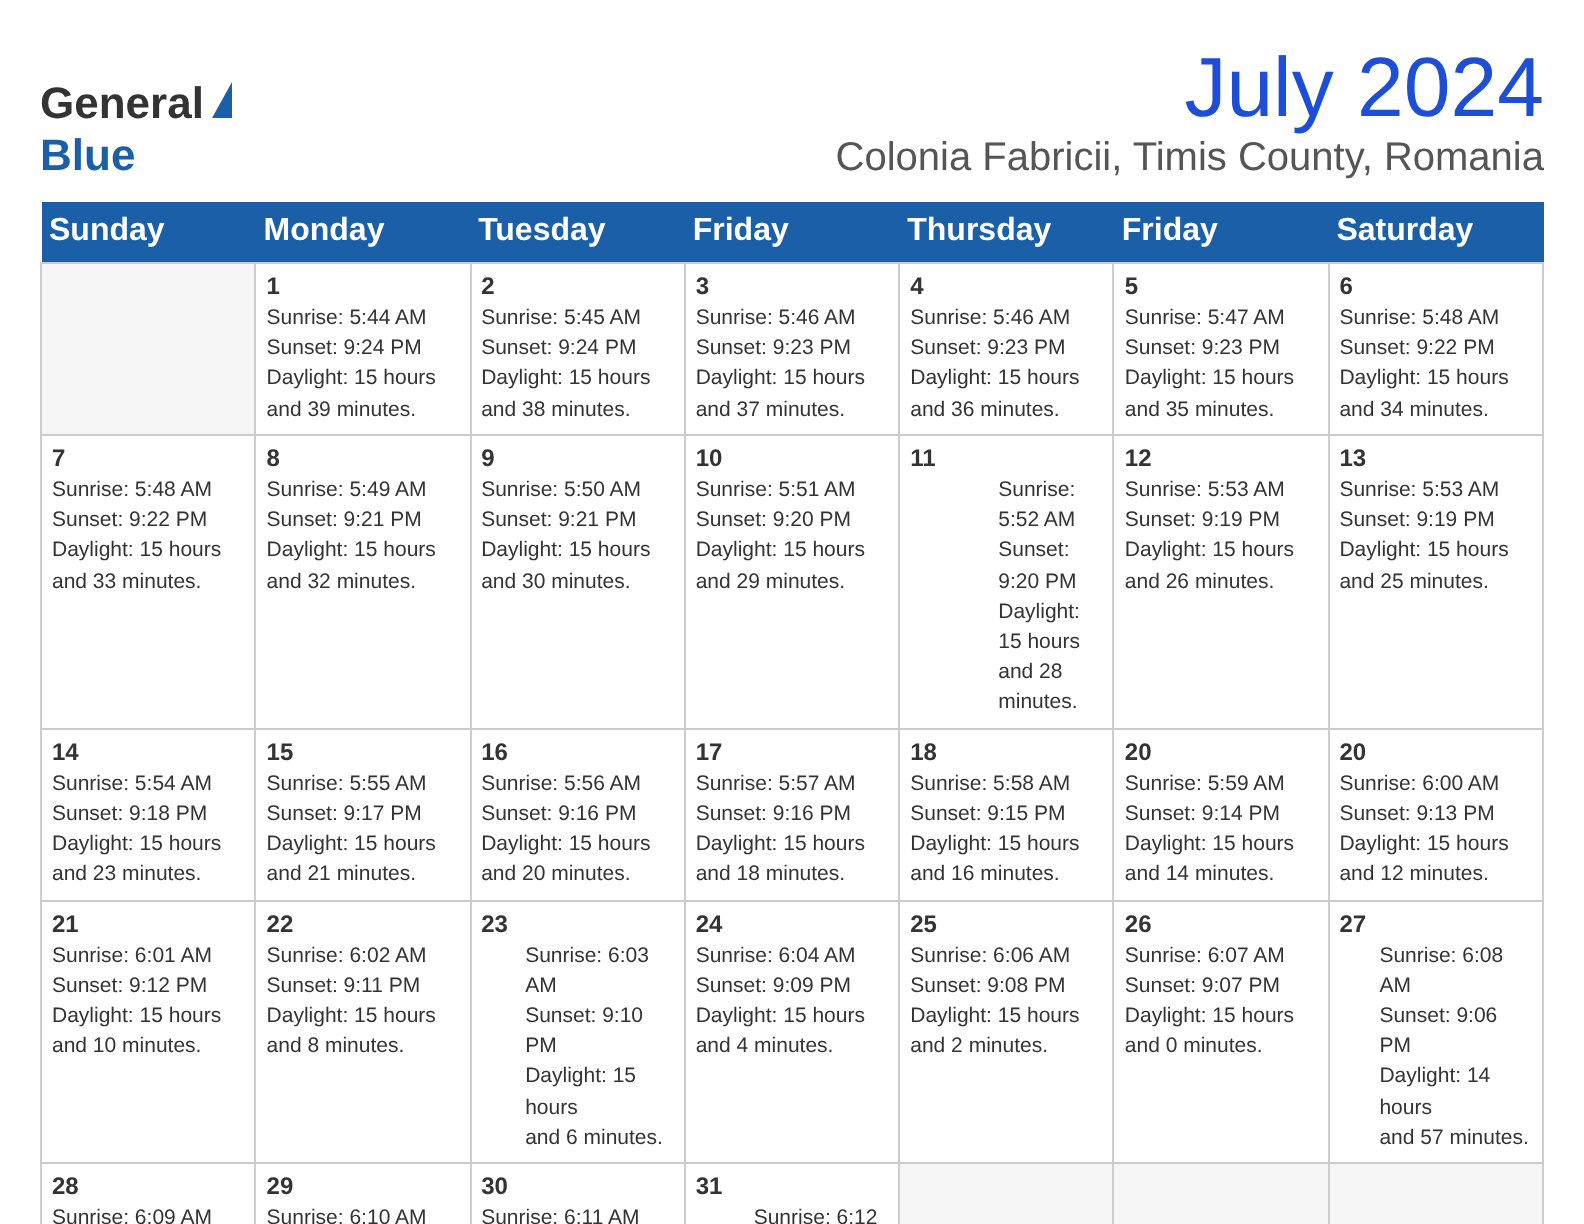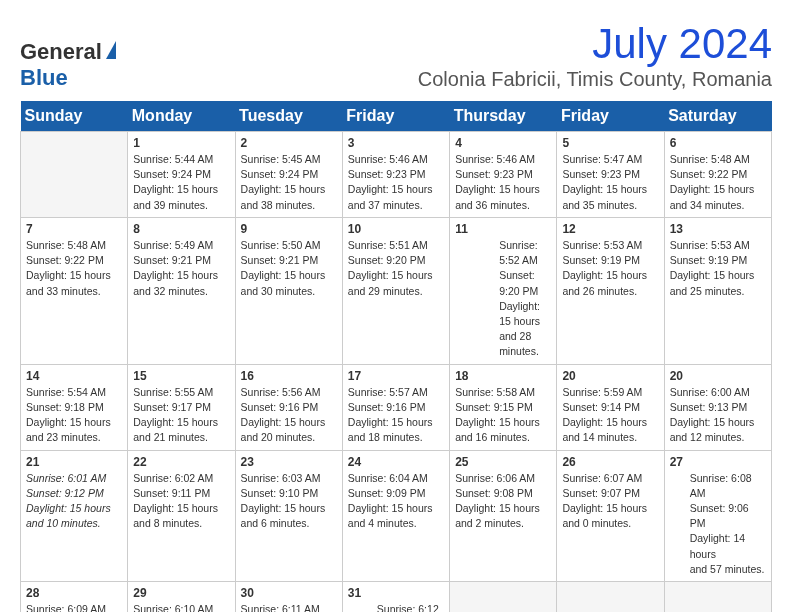--- a/index.html
+++ b/index.html
@@ -268,35 +268,35 @@
           <div class="day-num">20</div>
           <div class="day-info" style="white-space: pre-line;">Sunrise: 6:00 AM
 Sunset: 9:13 PM
 Daylight: 15 hours
 and 12 minutes.</div>
         </td>
       </tr>
       <tr>
         <td>
           <div class="day-num">21</div>
-          <div class="day-info" style="white-space: pre-line; font-style: italic;">Sunrise: 6:01 AM
+          <div class="day-info" style="white-space: pre-line;">Sunrise: 6:01 AM
 Sunset: 9:12 PM
 Daylight: 15 hours
 and 10 minutes.</div>
         </td>
         <td>
           <div class="day-num">22</div>
           <div class="day-info" style="white-space: pre-line;">Sunrise: 6:02 AM
 Sunset: 9:11 PM
 Daylight: 15 hours
 and 8 minutes.</div>
         </td>
         <td>
           <div class="day-num">23</div>
-          <div class="day-info" style="white-space: pre-line;">Sunrise: 6:03 AM
+          <div class="day-info" style="white-space: pre-line; margin-left: 22px;">Sunrise: 6:03 AM
 Sunset: 9:10 PM
 Daylight: 15 hours
 and 6 minutes.</div>
         </td>
         <td>
           <div class="day-num">24</div>
           <div class="day-info" style="white-space: pre-line;">Sunrise: 6:04 AM
 Sunset: 9:09 PM
 Daylight: 15 hours
 and 4 minutes.</div>

